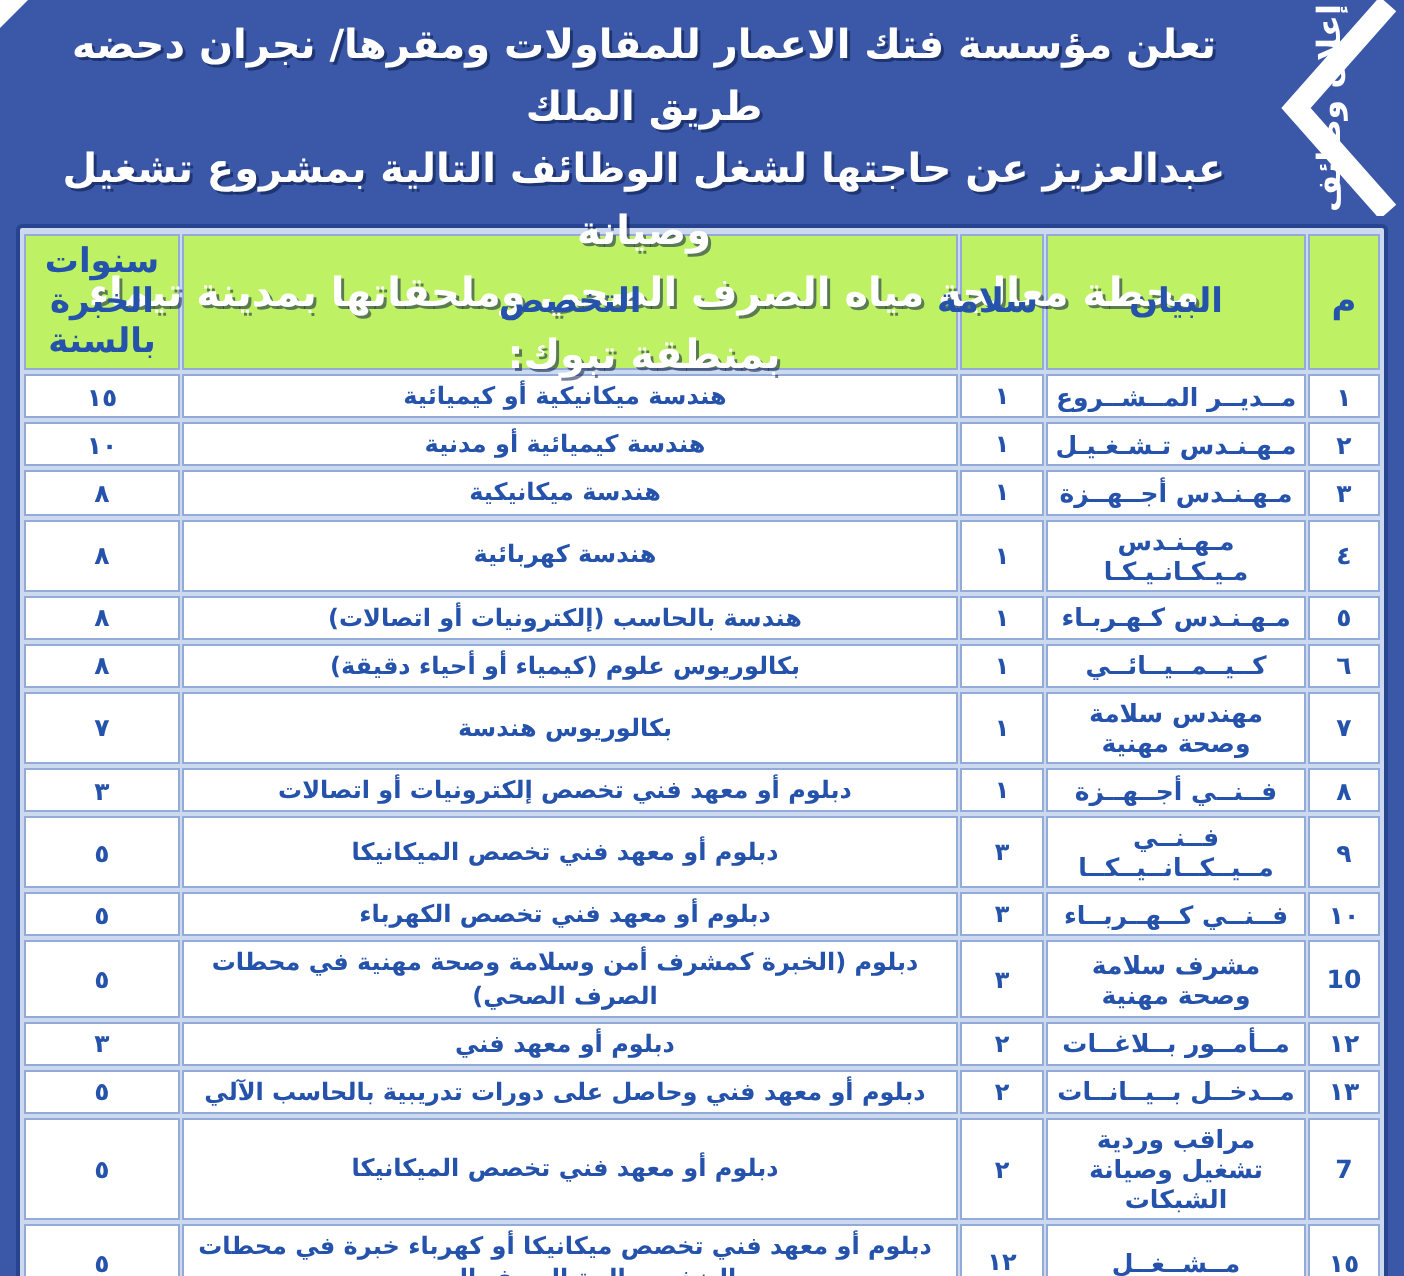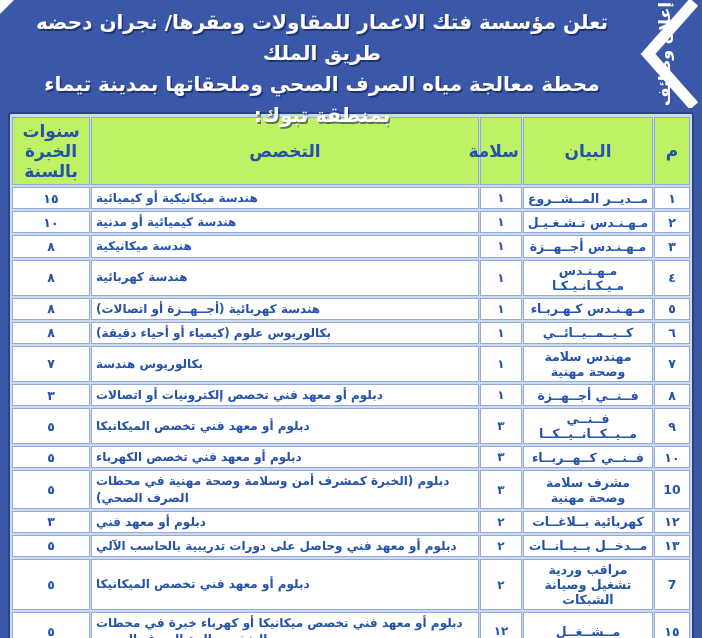--- a/index.html
+++ b/index.html
@@ -35,21 +35,21 @@
   table.jobs { width:100%; border-collapse:separate; border-spacing:1px 2px; table-layout:fixed; }
   .jobs th, .jobs td {
     background:#ffffff; border:1px solid #93abd8;
     color:#2552aa; font-weight:bold; vertical-align:middle;
   }
   .jobs thead th { background:#bef264; font-size:17px; padding:3px 2px; height:40px; }
   .jobs td { font-size:12px; padding:2px 4px; height:20px; }
   td.col-num { text-align:center; font-size:12.5px; }
   td.col-title { text-align:center; font-size:12.5px; padding:2px 3px;margin-left:12px; }
   td.col-count { text-align:center; }
-  td.col-specialty { text-align:left; padding-right:9px; line-height:1.35; }
+  td.col-specialty { text-align:center; padding-right:9px; line-height:1.35; }
   td.col-experience { text-align:center; font-size:12.5px; }
   col.c-num{width:36px;} col.c-title{width:130px;} col.c-count{width:42px;}
   col.c-spec{width:auto;} col.c-exp{width:78px;}
 </style>
 </head>
 <body>
 
 <div class="page">
   <div class="corner-wedge"></div>
 
@@ -58,20 +58,21 @@
       <polyline points="60,2 14,54 60,106" fill="none" stroke="#ffffff" stroke-width="11"></polyline>
     </svg>
     <div class="badge-text">
       <span>إعلان</span>
       <span>وظائف</span>
     </div>
   </div>
 
   <div class="ad-header">
     <div>تعلن مؤسسة فتك الاعمار للمقاولات ومقرها/ نجران دحضه طريق الملك</div>
+    <div>عبدالعزيز عن حاجتها لشغل الوظائف التالية بمشروع تشغيل وصيانة</div>
     <div>محطة معالجة مياه الصرف الصحي وملحقاتها بمدينة تيماء بمنطقة تبوك:</div>
   </div>
 
   <div class="table-wrap">
     <table class="jobs">
       <colgroup>
         <col class="c-num">
           <col class="c-title">
           <col class="c-count">
           <col class="c-spec">
@@ -112,21 +113,21 @@
             <td class="col-num">٤</td>
             <td class="col-title">مـهـنـدس مـيـكـانـيـكـا</td>
             <td class="col-count">١</td>
             <td class="col-specialty">هندسة كهربائية</td>
             <td class="col-experience">٨</td>
           </tr>
           <tr>
             <td class="col-num">٥</td>
             <td class="col-title">مـهـنـدس كـهـربـاء</td>
             <td class="col-count">١</td>
-            <td class="col-specialty">هندسة كهربائية (أجــهــزة أو اتصالات)</td>
+            <td class="col-specialty">هندسة بالحاسب (إلكترونيات أو اتصالات)</td>
             <td class="col-experience">٨</td>
           </tr>
           <tr>
             <td class="col-num">٦</td>
             <td class="col-title">كــيــمــيــائــي</td>
             <td class="col-count">١</td>
             <td class="col-specialty">بكالوريوس علوم (كيمياء أو أحياء دقيقة)</td>
             <td class="col-experience">٨</td>
           </tr>
           <tr>
@@ -159,21 +160,21 @@
           </tr>
           <tr>
             <td class="col-num">10</td>
             <td class="col-title">مشرف سلامة وصحة مهنية</td>
             <td class="col-count">٣</td>
             <td class="col-specialty">دبلوم (الخبرة كمشرف أمن وسلامة وصحة مهنية في محطات الصرف الصحي)</td>
             <td class="col-experience">٥</td>
           </tr>
           <tr>
             <td class="col-num">١٢</td>
-            <td class="col-title">كهربائية بــلاغــات</td>
+            <td class="col-title">مــأمــور بــلاغــات</td>
             <td class="col-count">٢</td>
             <td class="col-specialty">دبلوم أو معهد فني</td>
             <td class="col-experience">٣</td>
           </tr>
           <tr>
             <td class="col-num">١٣</td>
             <td class="col-title">مــدخــل بــيــانــات</td>
             <td class="col-count">٢</td>
             <td class="col-specialty">دبلوم أو معهد فني وحاصل على دورات تدريبية بالحاسب الآلي</td>
             <td class="col-experience">٥</td>

